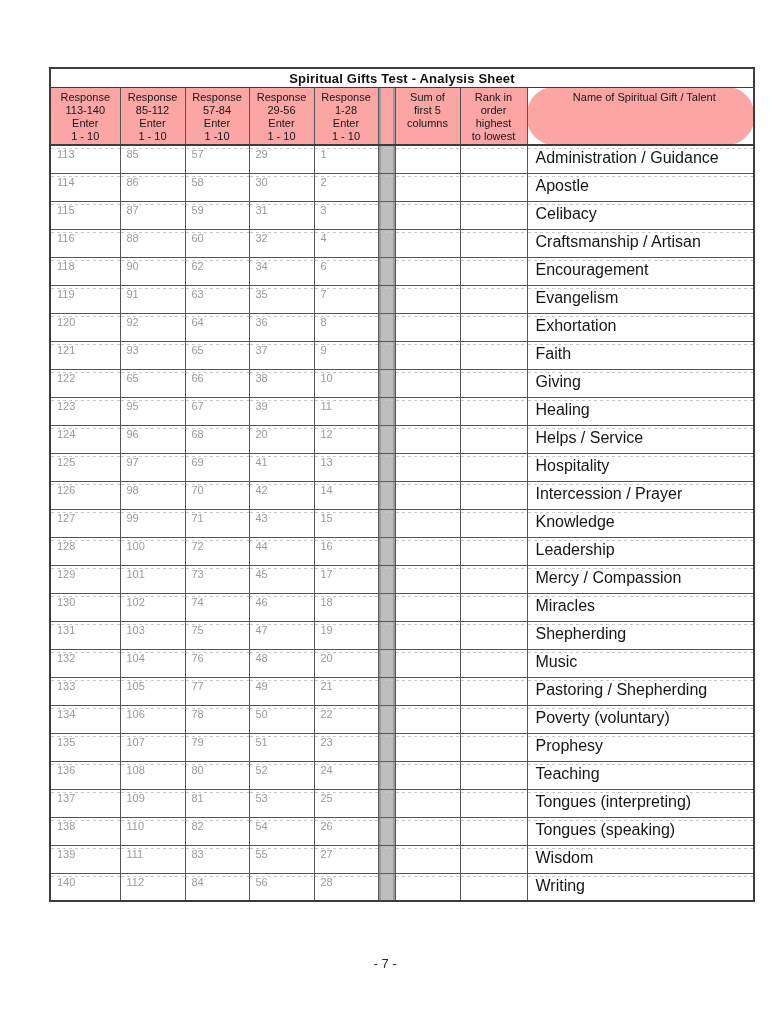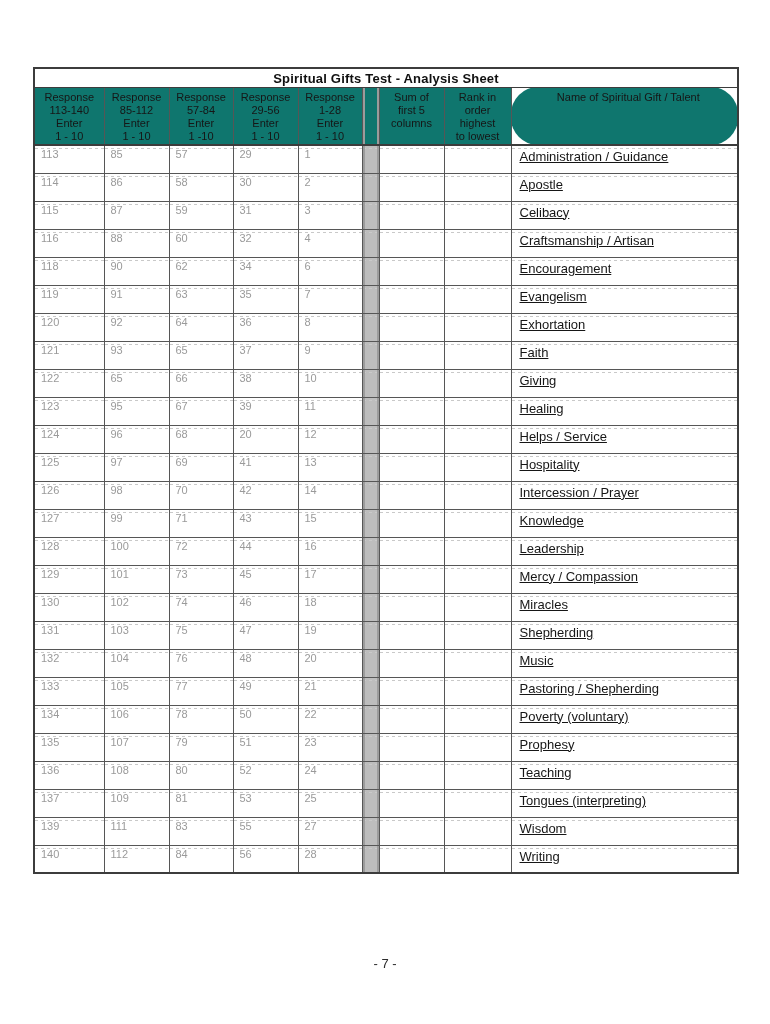--- a/index.html
+++ b/index.html
@@ -14,21 +14,21 @@
   html,body{margin:0;padding:0;}
   body{
     width:770px;height:1024px;
     background:var(--page-bg);
     font-family:"Liberation Sans", sans-serif;
     position:relative;
     -webkit-font-smoothing:antialiased;
   }
   .sheet{position:absolute;inset:0;}
   table.analysis{
-    position:absolute;left:33px;top:67px;
+    position:absolute;left:49px;top:67px;
     width:704px;
     border-collapse:collapse;
     table-layout:fixed;
     border:2px solid var(--border-dark);
     background:#fff;
     padding-left:42px;
   }
   th,td{margin:0;padding:0;overflow:hidden;box-sizing:border-box;}
   .title-cell{
     height:19px;
@@ -44,21 +44,21 @@
     height:58px;
     vertical-align:top;
     font-weight:normal;
     font-size:11px;
     line-height:13px;
     color:#161616;
     text-align:center;
     padding-top:3px;
     border-left:1px solid var(--border-cell);
     border-bottom:2px solid var(--border-dark);
-    background:#0f766e;
+    background:#fca5a5;
   }
   tr.header-row th:first-child{border-left:none;}
   tr.header-row th.gift-col{
     text-align:center;
     padding-left:8px;
     border-radius:27px;
   }
   tbody td{
     height:28px;
     vertical-align:top;
@@ -68,24 +68,23 @@
     border-left:1px solid var(--border-cell);
     border-top:1px solid var(--border-cell);
     
     background-image:repeating-linear-gradient(90deg,var(--dashed-line) 0 3px,transparent 3px 6px);
     background-size:100% 1px;
     background-repeat:no-repeat;
     background-position:0 2px;
   }
   tbody td:first-child{border-left:none;}
   td.gift-cell{
-    font-size:13px;
+    font-size:16px;
     color:#161616;
     padding:3px 0 0 8px;
-    text-decoration:underline;
   }
   th.spacer-col,td.spacer-col{
     background-color:var(--gray-strip);
     box-shadow:inset 2px 0 0 #9c9c9c, inset -2px 0 0 #9c9c9c;
   }
   .ref-num{display:inline-block;}
   .page-footer{
     position:absolute;left:0;right:0;top:956px;
     text-align:center;
     font-size:13px;
@@ -420,20 +419,31 @@
           <td><span class="ref-num">109</span></td>
           <td><span class="ref-num">81</span></td>
           <td><span class="ref-num">53</span></td>
           <td><span class="ref-num">25</span></td>
           <td class="spacer-col"></td>
           <td></td>
           <td></td>
           <td class="gift-cell">Tongues (interpreting)</td>
         </tr>
         <tr>
+          <td><span class="ref-num">138</span></td>
+          <td><span class="ref-num">110</span></td>
+          <td><span class="ref-num">82</span></td>
+          <td><span class="ref-num">54</span></td>
+          <td><span class="ref-num">26</span></td>
+          <td class="spacer-col"></td>
+          <td></td>
+          <td></td>
+          <td class="gift-cell">Tongues (speaking)</td>
+        </tr>
+        <tr>
           <td><span class="ref-num">139</span></td>
           <td><span class="ref-num">111</span></td>
           <td><span class="ref-num">83</span></td>
           <td><span class="ref-num">55</span></td>
           <td><span class="ref-num">27</span></td>
           <td class="spacer-col"></td>
           <td></td>
           <td></td>
           <td class="gift-cell">Wisdom</td>
         </tr>

